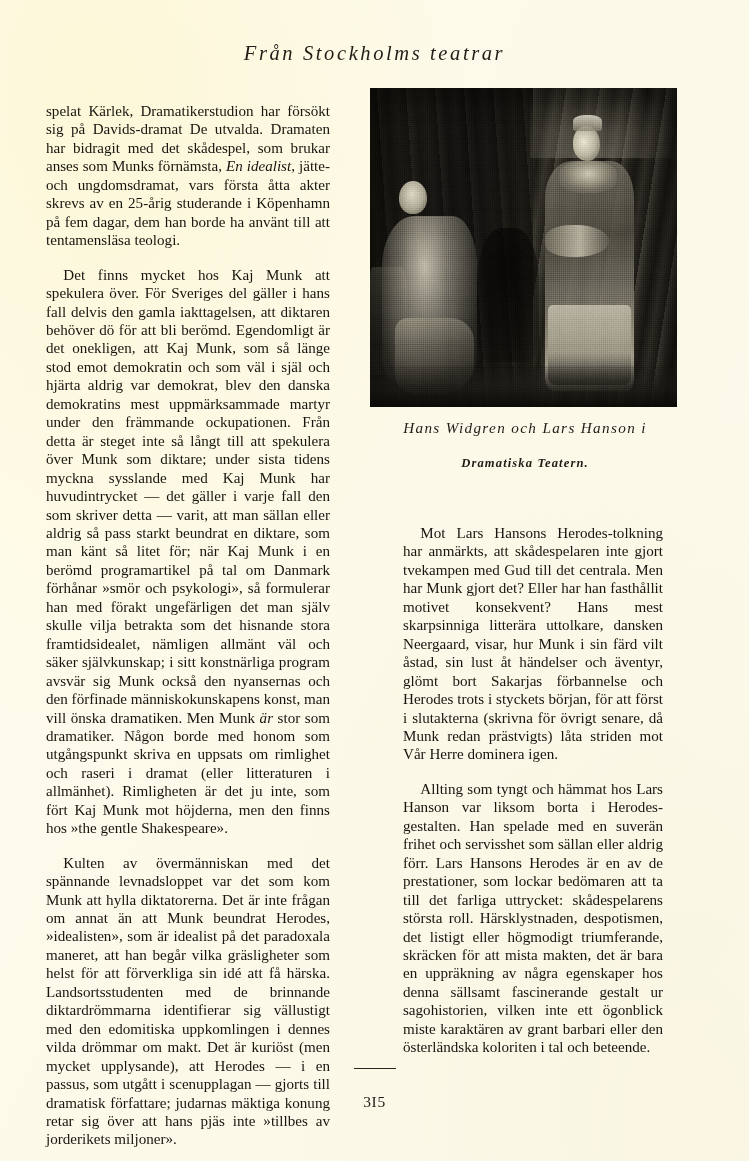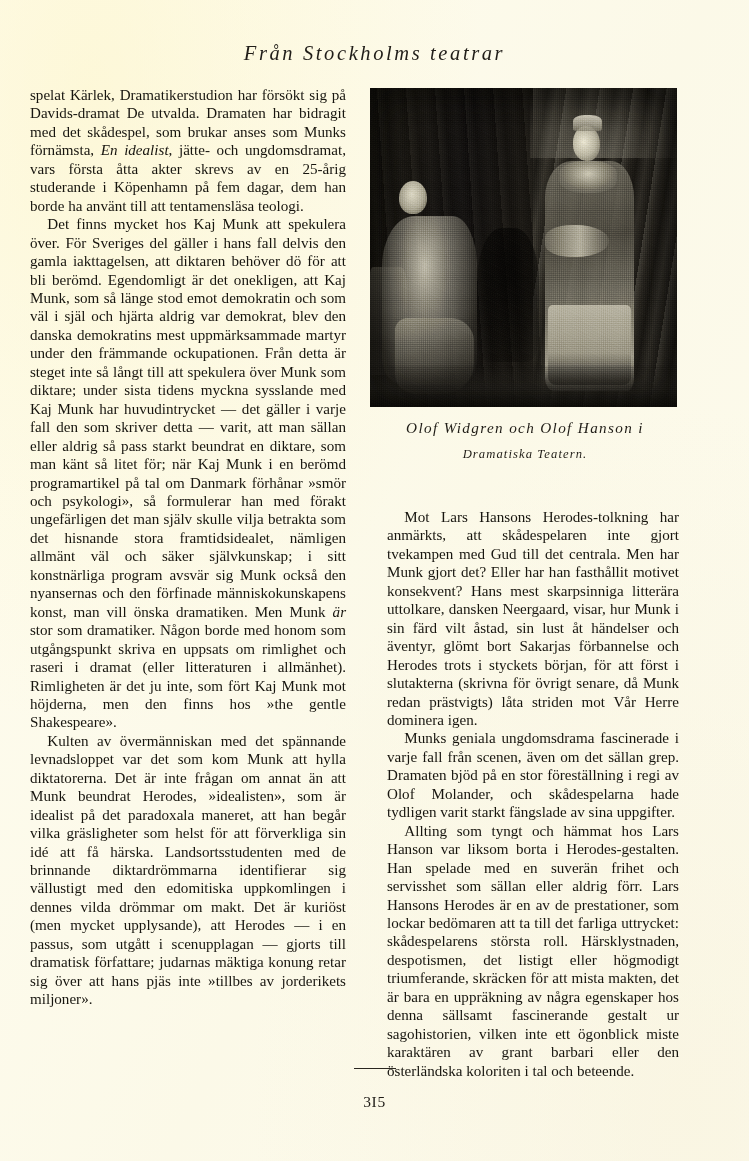--- a/index.html
+++ b/index.html
@@ -56,21 +56,21 @@
     font-size: 15.1px;
     line-height: 18.45px;
     text-align: justify;
     text-justify: inter-word;
     color: #17150f;
   }
   .col-left  { left: 30px;  width: 316px; }
   .col-right { left: 387px; width: 292px; top: 508px; }
 
   .col p {
-    margin: 0;
+    margin: 16px;
     text-indent: 1.15em;
     hyphens: manual;
   }
   .col p.noindent { text-indent: 0; }
 
   .col i, .col em { font-style: italic; }
 
   
   .figure {
     position: absolute;
@@ -228,21 +228,22 @@
   }
   .caption .cap-main {
     font-size: 15.2px;
     line-height: 19.5px;
     letter-spacing: 1.35px;
   }
   .caption .cap-sub {
     font-size: 12.6px;
     line-height: 18px;
     letter-spacing: 1.1px;
-    margin-top: 7px;
+    margin-top: 16px;
+    font-weight: bold;
   }
 
   
   .folio {
     position: absolute;
     left: 0;
     top: 1068px;
     width: 749px;
     text-align: center;
   }
@@ -293,28 +294,27 @@
       <div class="fig-stand-crown"></div>
       <div class="floor"></div>
       <div class="grain"></div>
       <div class="halftone"></div>
       <div class="vignette"></div>
     </div>
   </figure>
 
   <figcaption class="caption">
     <div class="cap-main">
-      <div>Olof Widgren och Olof Hanson i</div>
+      <div>Hans Widgren och Lars Hanson i</div>
     </div>
     <div class="cap-sub">Dramatiska Teatern.</div>
   </figcaption>
 
   <div class="col col-right">
       <p><span>Mot Lars Hansons Herodes-tolkning har anmärkts, att skådespelaren inte gjort tvekampen med Gud till det centrala. Men har Munk gjort det? Eller har han fasthållit motivet konsekvent? Hans mest skarpsinniga litterära uttolkare, dansken Neergaard, visar, hur Munk i sin färd vilt åstad, sin lust åt händelser och äventyr, glömt bort Sakarjas förbannelse och Herodes trots i styckets början, för att först i slutakterna (skrivna för övrigt senare, då Munk redan prästvigts) låta striden mot Vår Herre dominera igen.</span></p>
-      <p><span>Munks geniala ungdomsdrama fascinerade i varje fall från scenen, även om det sällan grep. Dramaten bjöd på en stor föreställning i regi av Olof Molander, och skådespelarna hade tydligen varit starkt fängslade av sina uppgifter.</span></p>
       <p><span>Allting som tyngt och hämmat hos Lars Hanson var liksom borta i Herodes-gestalten. Han spelade med en suverän frihet och servisshet som sällan eller aldrig förr. Lars Hansons Herodes är en av de prestationer, som lockar bedömaren att ta till det farliga uttrycket: skådespelarens största roll. Härsklystnaden, despotismen, det listigt eller högmodigt triumferande, skräcken för att mista makten, det är bara en uppräkning av några egenskaper hos denna sällsamt fascinerande gestalt ur sagohistorien, vilken inte ett ögonblick miste karaktären av grant barbari eller den österländska koloriten i tal och beteende.</span></p>
     </div>
 
   <div class="folio">
     <div class="rule"></div>
     <div class="num">3I5</div>
   </div>
 
 </div>
 

